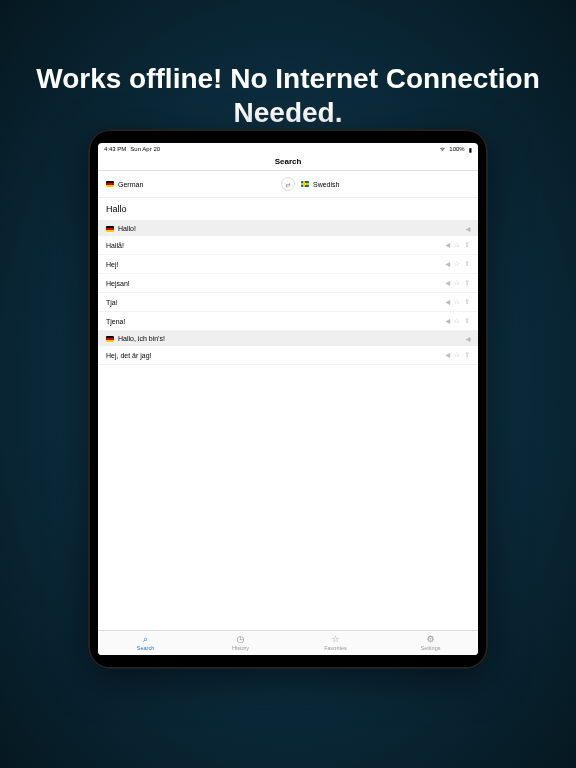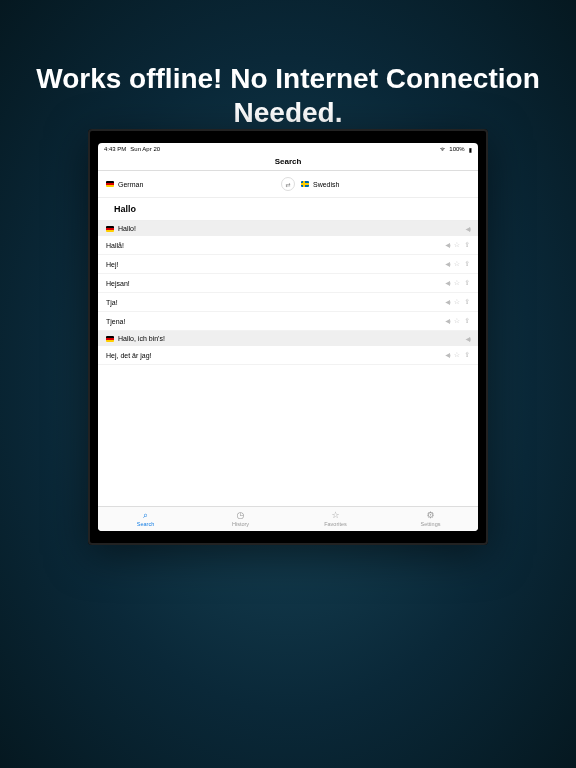--- a/index.html
+++ b/index.html
@@ -9,22 +9,22 @@
   font-family: -apple-system, BlinkMacSystemFont, "Segoe UI", sans-serif;
   display: flex; flex-direction: column; align-items: center;
   overflow: hidden;
 }
 .headline {
   color: #fff; font-weight: 700; text-align: center;
   font-size: 28px; line-height: 1.2; margin-top: 62px; 
   padding: 0 20px;
 }
 .tablet-frame {
-  width: 400px; height: 416px;
-  background: #000; border-radius: 4px; padding: 14px 10px;
+  width: 400px; height: 540px;
+  background: #000; border-radius: 22px; padding: 14px 10px;
   box-shadow: 0 10px 40px rgba(0,0,0,0.5), inset 0 0 0 2px #222;
   position: relative;
 }
 .tablet-screen {
   width: 100%; height: 100%;
   background: #fff; border-radius: 4px;
   display: flex; flex-direction: column;
   overflow: hidden;
   font-size: 7px;
 }
@@ -50,21 +50,21 @@
 }
 .flag-de { background: linear-gradient(to bottom, #000 33%, #dd0000 33%, #dd0000 66%, #ffce00 66%); }
 .flag-se { background: #006aa7; position: relative; }
 .flag-se::before { content:""; position:absolute; left:2px; top:0; width:1.5px; height:100%; background:#fecc00; }
 .flag-se::after { content:""; position:absolute; top:2px; left:0; height:1.5px; width:100%; background:#fecc00; }
 .swap-btn {
   width: 14px; height: 14px; border-radius: 50%; border: 0.5px solid #ddd;
   display: flex; align-items: center; justify-content: center;
   font-size: 6px; color: #888; margin: 0 6px;
 }
-.search-area { padding: 6px 16px; border-bottom: 0.5px solid #eee; font-weight: bold; }
+.search-area { padding: 6px 8px; border-bottom: 0.5px solid #eee; }
 .search-val { font-size: 9px; color: #000; }
 .section-header {
   background: #efefef; padding: 4px 8px;
   display: flex; align-items: center; gap: 4px;
   justify-content: space-between;
 }
 .section-header .left { display: flex; align-items: center; gap: 4px; }
 .result-row {
   display: flex; justify-content: space-between; align-items: center;
   padding: 5px 8px; border-bottom: 0.5px solid #f2f2f2;

